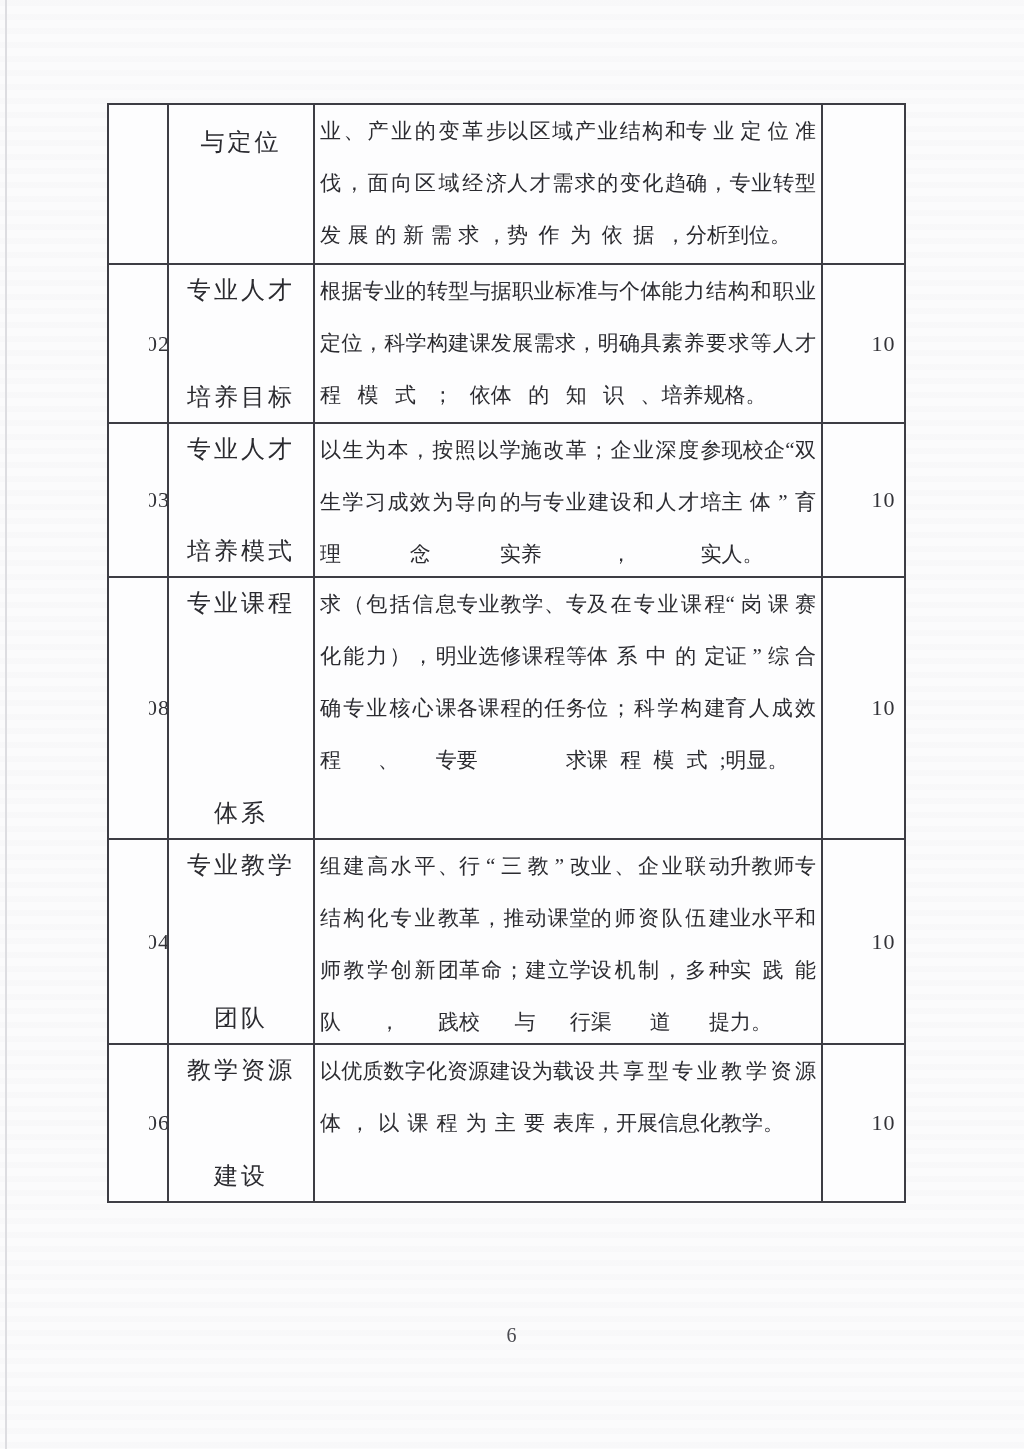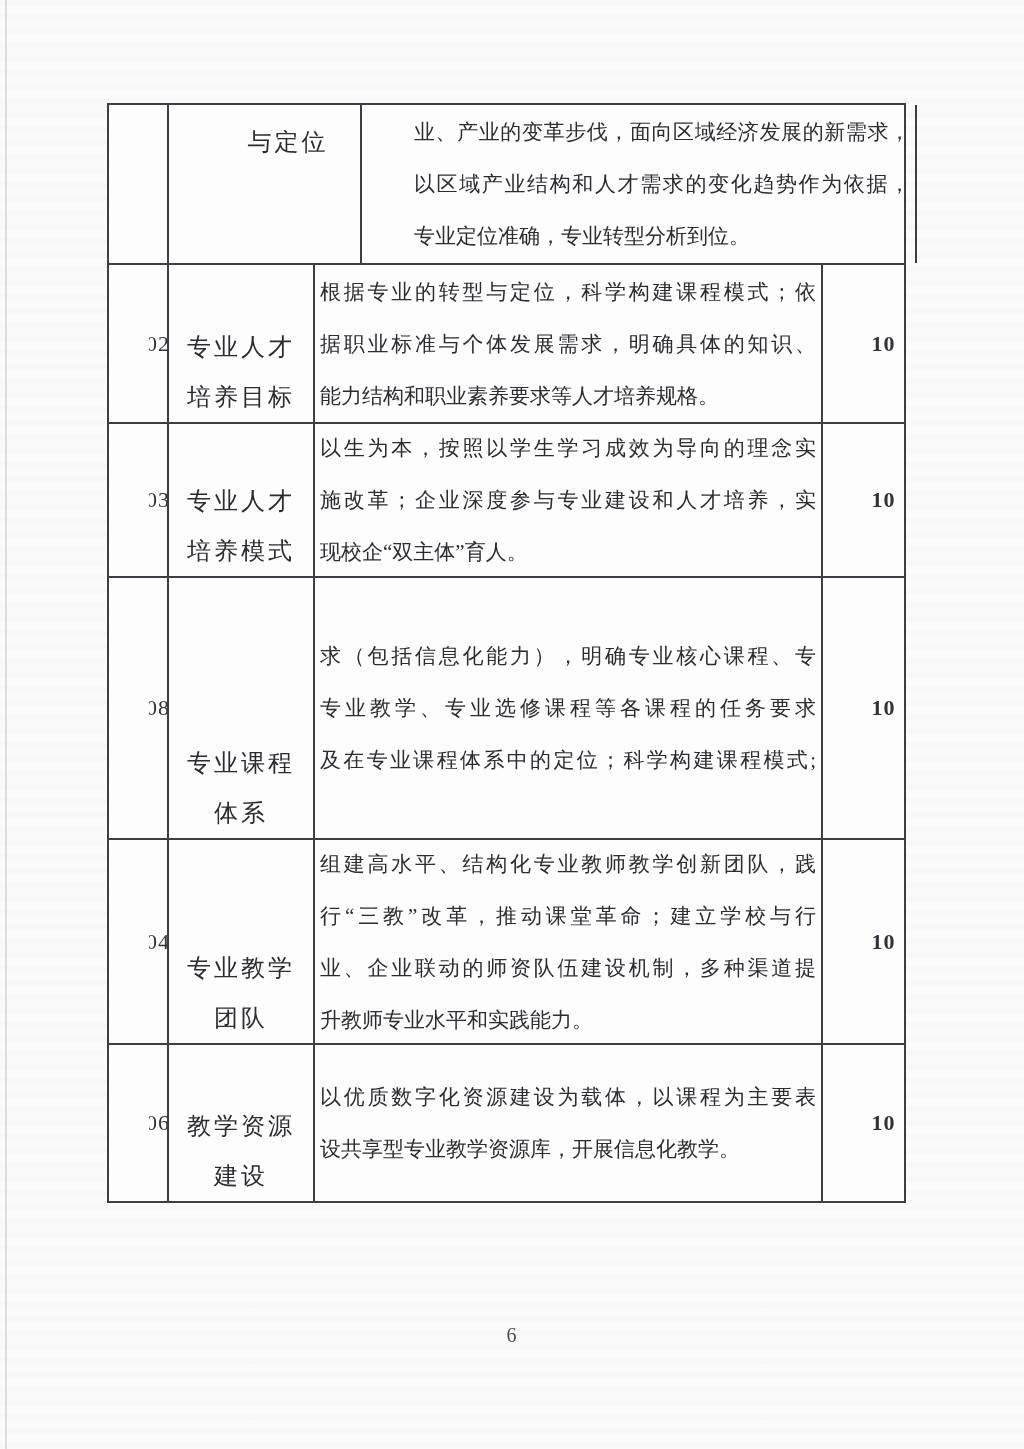--- a/index.html
+++ b/index.html
@@ -29,58 +29,58 @@
     grid-template-columns:60px 146px 508px 1fr;
     border-bottom:2px solid #3d3d44;
     box-sizing:border-box;
   }
   .trow.last{border-bottom:none;}
   .cell{
     box-sizing:border-box;
     border-right:2px solid #3d3d44;
     overflow:hidden;
   }
-  .cell.score{border-right:none;font-weight:bold;}
+  .cell.score{border-right:none;}
   .cell.num,.cell.score{
     display:flex;align-items:center;justify-content:center;
     font-size:22px;letter-spacing:1px;color:#323237;margin-left:40px;
   }
   .cell.cat{
-    display:flex;flex-direction:column;justify-content:flex-end;
+    display:flex;flex-direction:column;justify-content:space-between;
     align-items:center;
   }
   .cell.cat.top{justify-content:flex-start;padding-top:12px;}
   .cline{
     height:50px;line-height:50px;
     font-size:24px;letter-spacing:3px;
     text-align:center;white-space:nowrap;
   }
   .cell.desc{
-    display:flex;flex-direction:column;justify-content:center;
+    display:flex;flex-direction:row;justify-content:center;
     padding:0 5px;
   }
   .dline{
     height:52px;line-height:52px;
     font-size:21px;
     text-align:justify;
   }
   .dline.j{text-align-last:justify;}
   .page-number{
     position:absolute;left:0;top:1324px;width:1024px;
     text-align:center;
     font-size:20px;color:#4a4a50;letter-spacing:1px;
   }
 </style>
 </head>
 <body>
 
 <div class="scan-edge"></div>
 
 <div class="eval-table">
-    <div class="trow" style="height: 160px; gap: 47px;">
+    <div class="trow" style="height: 160px;">
       <div class="cell num"></div>
       <div class="cell cat top">
         <div class="cline">与定位</div>
       </div>
       <div class="cell desc">
         <div class="dline j">业、产业的变革步伐，面向区域经济发展的新需求，</div>
         <div class="dline j">以区域产业结构和人才需求的变化趋势作为依据，</div>
         <div class="dline">专业定位准确，专业转型分析到位。</div>
       </div>
       <div class="cell score"></div>
@@ -114,20 +114,21 @@
     <div class="trow" style="height: 262px;">
       <div class="cell num">08</div>
       <div class="cell cat">
         <div class="cline">专业课程</div>
         <div class="cline">体系</div>
       </div>
       <div class="cell desc">
         <div class="dline j">求（包括信息化能力），明确专业核心课程、专</div>
         <div class="dline j">专业教学、专业选修课程等各课程的任务要求</div>
         <div class="dline j">及在专业课程体系中的定位；科学构建课程模式;</div>
+        <div class="dline">“岗课赛证”综合育人成效明显。</div>
       </div>
       <div class="cell score">10</div>
     </div>
     <div class="trow" style="height: 205px;">
       <div class="cell num">04</div>
       <div class="cell cat">
         <div class="cline">专业教学</div>
         <div class="cline">团队</div>
       </div>
       <div class="cell desc">

